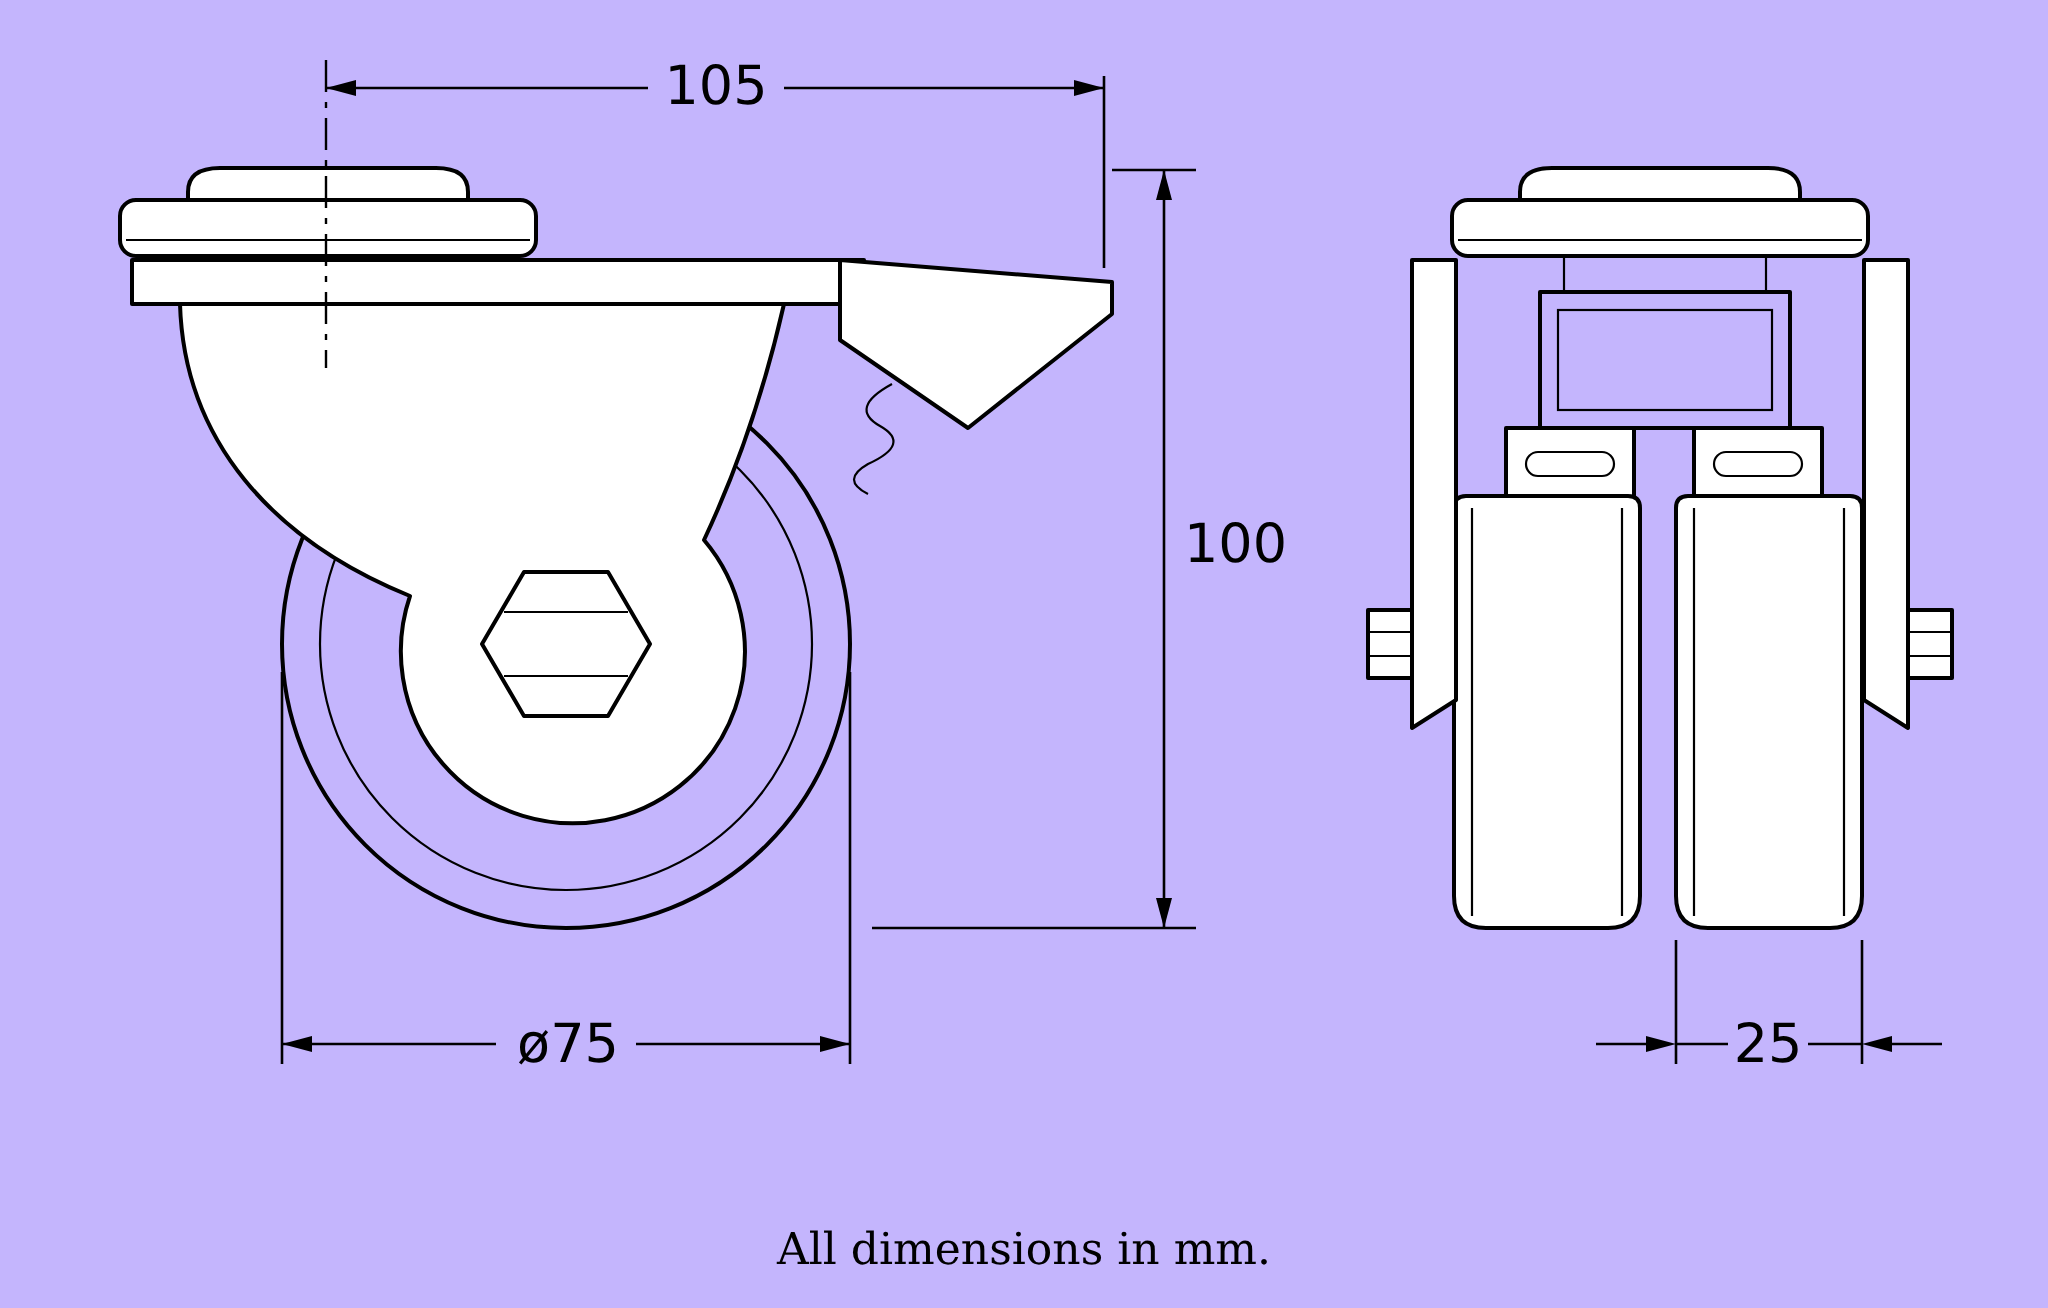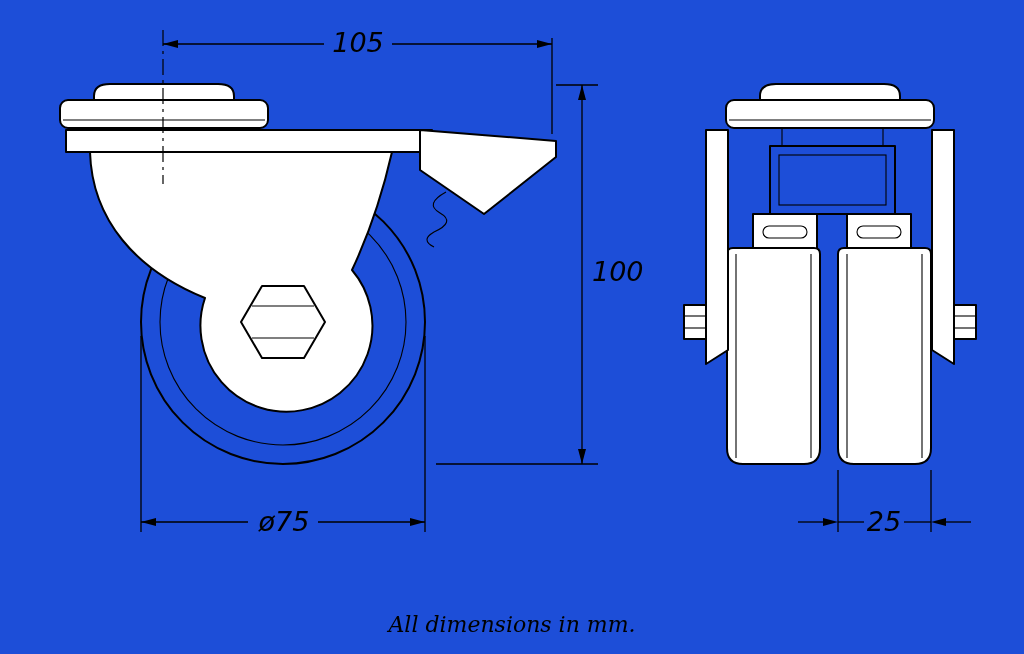--- a/index.html
+++ b/index.html
@@ -1,17 +1,17 @@
 <!DOCTYPE html>
 <html><head>
 <meta charset="utf-8">
 <style>
   html,body{margin:0;padding:0;background:#ffffff;}
-  .page{position:relative;width:1024px;height:654px;background:#1d4ed8;overflow:hidden;
-        font-family:"DejaVu Sans",sans-serif;font-style:italic;}
+  .page{position:relative;width:1024px;height:654px;background:#c4b5fd;overflow:hidden;
+        font-family:"DejaVu Sans",sans-serif;}
   svg{display:block;}
   .obj{stroke:#000000;stroke-width:2;fill:none;stroke-linejoin:round;stroke-linecap:round;}
   .objfill{stroke:#000000;stroke-width:2;fill:#ffffff;stroke-linejoin:round;stroke-linecap:round;}
   .thin{stroke:#000000;stroke-width:1.1;fill:none;}
   .dim{stroke:#000000;stroke-width:1.3;fill:none;}
   .arrow{fill:#000000;stroke:none;}
   .centerline{stroke:#000000;stroke-width:1.2;fill:none;stroke-dasharray:16 5 3 5;}
   .dimtext{font-family:"DejaVu Sans",sans-serif;font-size:27px;fill:#000000;}
   .caption{font-family:"DejaVu Serif","Liberation Serif",serif;font-size:22px;fill:#000000;}
 </style>

